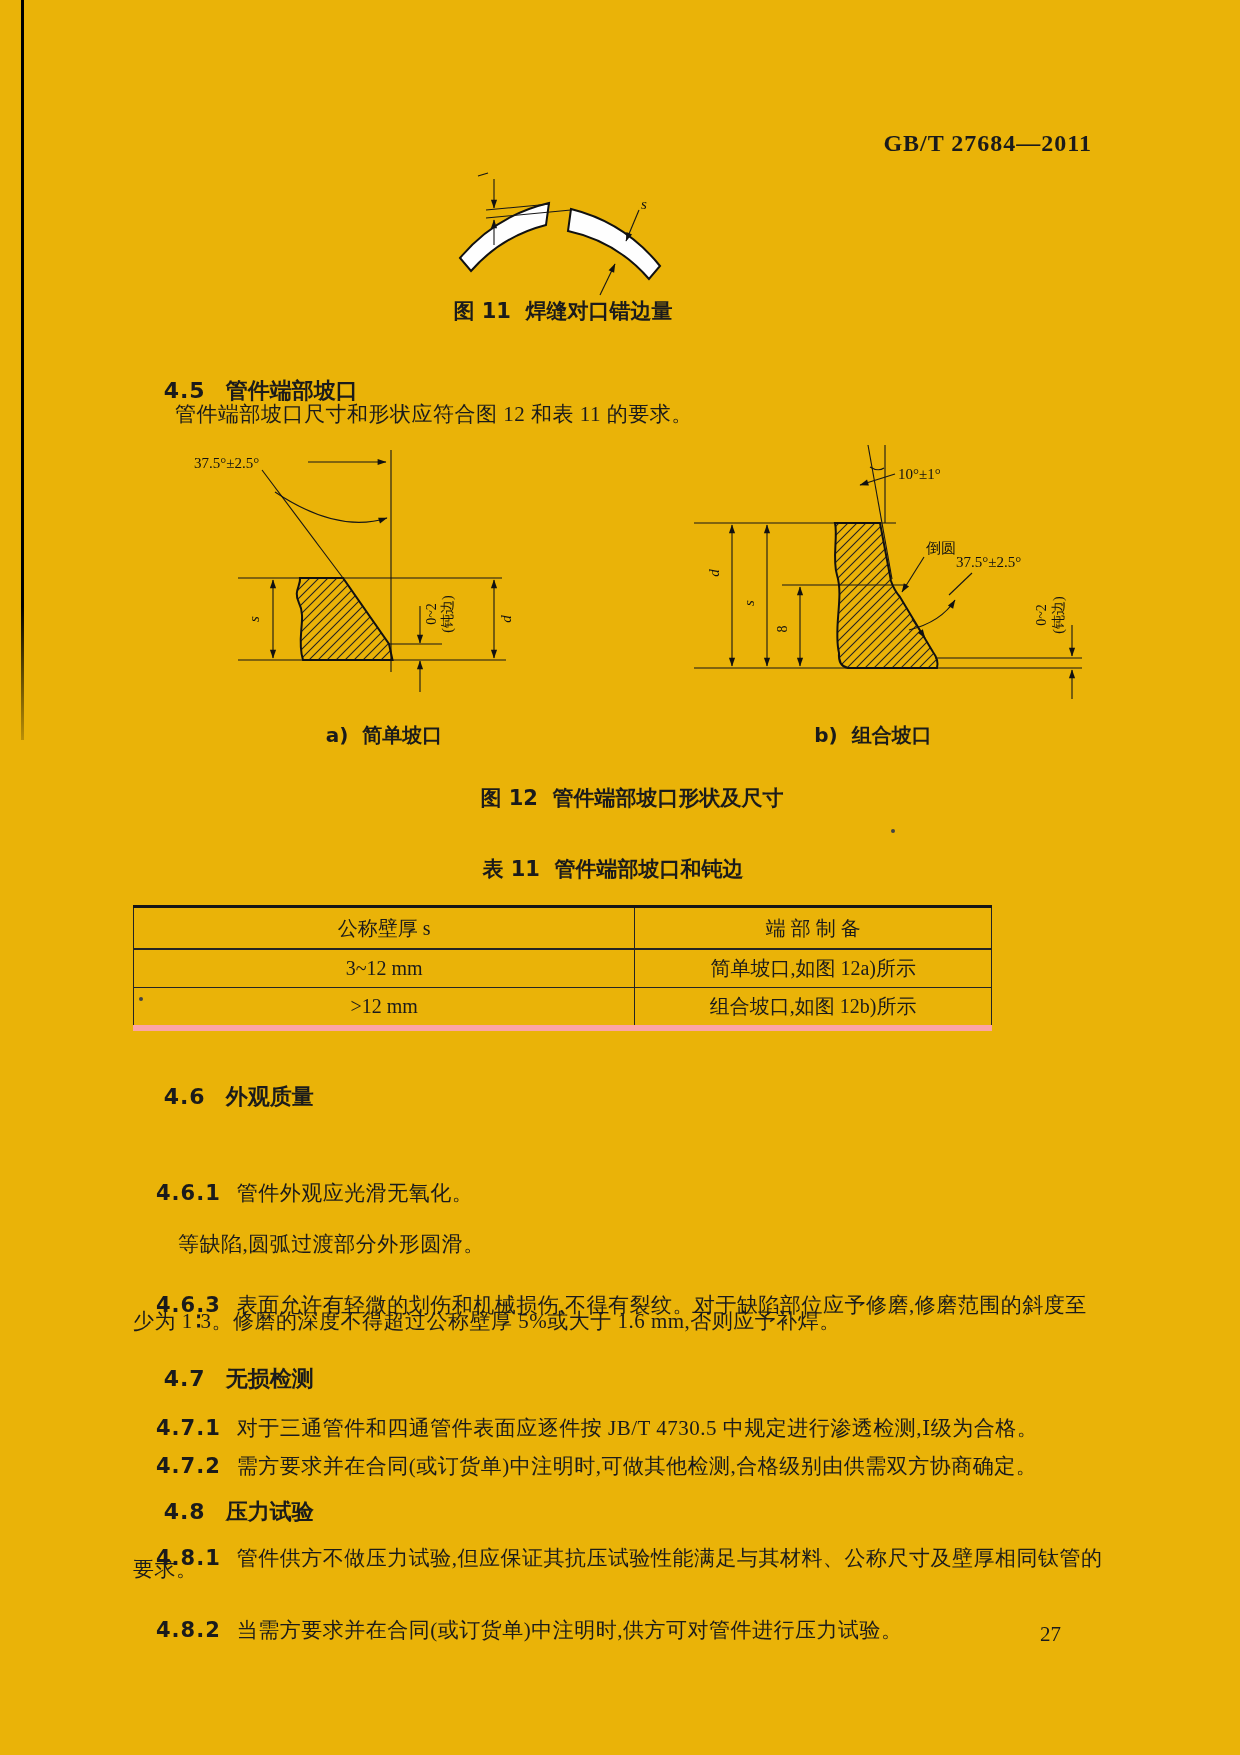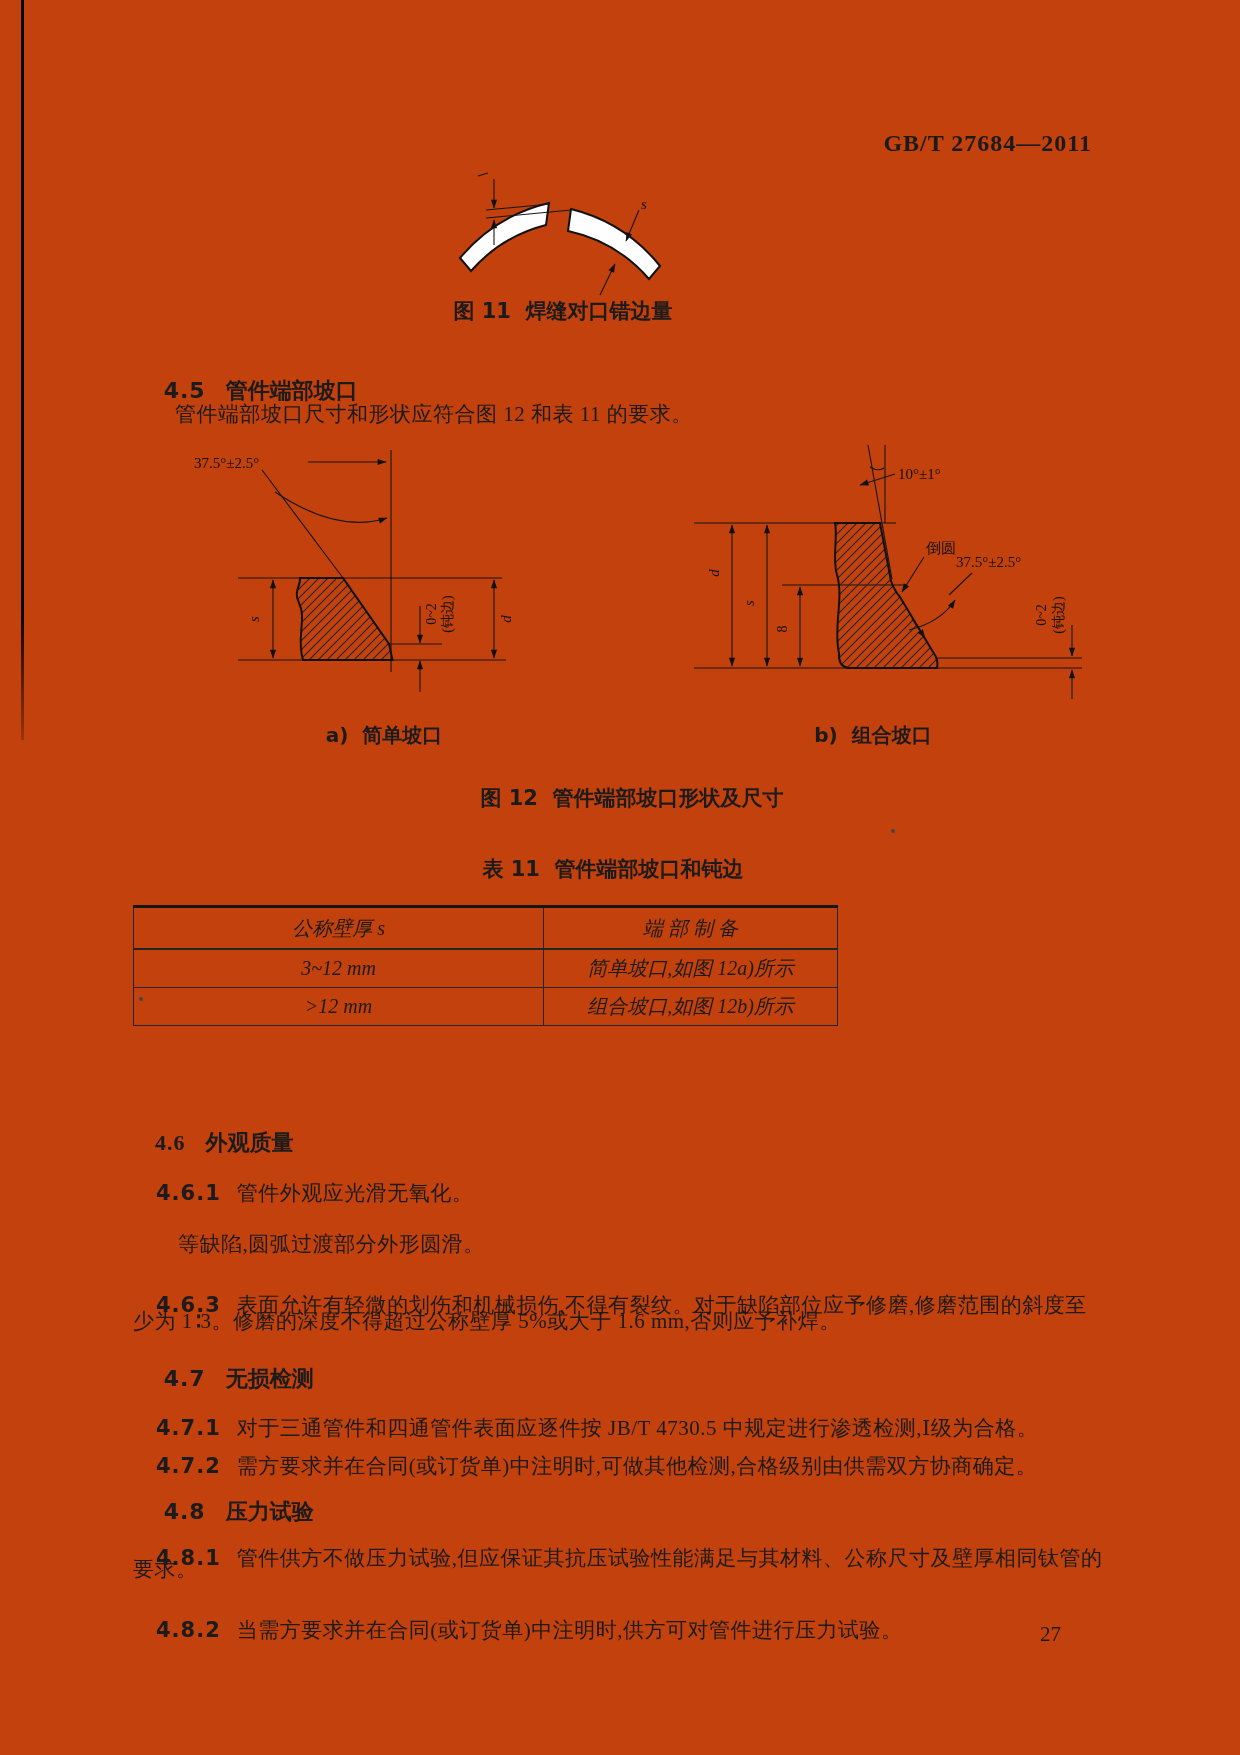--- a/index.html
+++ b/index.html
@@ -1,30 +1,30 @@
 <!DOCTYPE html>
 <html><head>
 <meta charset="utf-8">
 <style>
   html,body{margin:0;padding:0;background:#ffffff;}
-  .page{position:relative;width:1240px;height:1755px;background:#c2410c;
+  .page{position:relative;width:1240px;height:1755px;background:#eab308;
         font-family:"Liberation Serif","DejaVu Serif",serif;color:#1b1b1b;overflow:hidden;}
   .abs{position:absolute;}
   .hdr{font-weight:bold;font-size:24px;letter-spacing:1px;text-align:right;}
   .heading{font-family:"DejaVu Sans","Liberation Sans",sans-serif;font-weight:bold;font-size:22px;white-space:pre;}
   .heading .num{margin-right:20px;letter-spacing:1px;}
   .cap{font-family:"DejaVu Sans","Liberation Sans",sans-serif;font-weight:bold;font-size:21px;
        text-align:center;white-space:pre;}
   .subcap{font-family:"DejaVu Sans","Liberation Sans",sans-serif;font-weight:bold;font-size:20px;
        text-align:center;white-space:pre;}
   .body-line{font-size:21px;white-space:pre;letter-spacing:0.5px;}
   .cnum{font-family:"DejaVu Sans","Liberation Sans",sans-serif;font-weight:bold;margin-right:16px;letter-spacing:1px;}
   .pnum{font-size:21px;}
-  .t11{position:absolute;left:133px;top:905px;width:705px;border-collapse:collapse;font-size:20px;
-       border-top:3px solid #161616;border-bottom:1px solid #fca5a5;font-style:italic;}
+  .t11{position:absolute;left:133px;top:905px;width:859px;border-collapse:collapse;font-size:20px;
+       border-top:3px solid #161616;border-bottom:6px solid #fca5a5;}
   .t11 td{border:1px solid #242424;text-align:center;height:37px;padding:0 6px;}
   .t11 tr.hrow td{height:40px;border-bottom:2px solid #242424;}
   .edge{left:21px;top:0;width:3px;height:740px;
         background:linear-gradient(#000 0%,#000 82%,rgba(0,0,0,0.2) 100%);}
   .speck{width:4px;height:4px;border-radius:50%;background:#444;}
   svg .thin{stroke:#161616;stroke-width:1.1;fill:none;}
   svg .shape{fill-rule:evenodd;stroke:#111;stroke-width:2;}
   svg text.dim{font-family:"Liberation Serif","DejaVu Serif",serif;font-size:15px;fill:#111;
        font-style:italic;text-anchor:middle;}
   svg text.adim{font-family:"Liberation Serif","DejaVu Serif",serif;font-size:15px;fill:#111;text-anchor:start;}
@@ -186,21 +186,21 @@
       <tr>
         <td>&gt;12 mm</td>
         <td>组合坡口,如图 12b)所示</td>
       </tr>
     </tbody>
   </table>
 
   <div class="abs speck" style="left:139px;top:997px;"></div>
   <div class="abs speck" style="left:891px;top:829px;"></div>
 
-  <div class="abs heading" style="left:133px;top:1102px;font-family:Liberation Serif, serif;">
+  <div class="abs heading" style="left:133px;top:1057px;">
     <span class="num">4.6</span><span>外观质量</span>
   </div>
   <div class="abs body-line" style="left:133px;top:1154px;">
     <span class="cnum">4.6.1</span><span>管件外观应光滑无氧化。</span>
   </div>
   <div class="abs body-line" style="left:133px;top:1230px;margin-left:45px;">等缺陷,圆弧过渡部分外形圆滑。</div>
   <div class="abs body-line" style="left:133px;top:1266px;">
     <span class="cnum">4.6.3</span><span>表面允许有轻微的划伤和机械损伤,不得有裂纹。对于缺陷部位应予修磨,修磨范围的斜度至</span>
   </div>
   <div class="abs body-line" style="left:133px;top:1307px;">少为 1∶3。修磨的深度不得超过公称壁厚 5%或大于 1.6 mm,否则应予补焊。</div>

